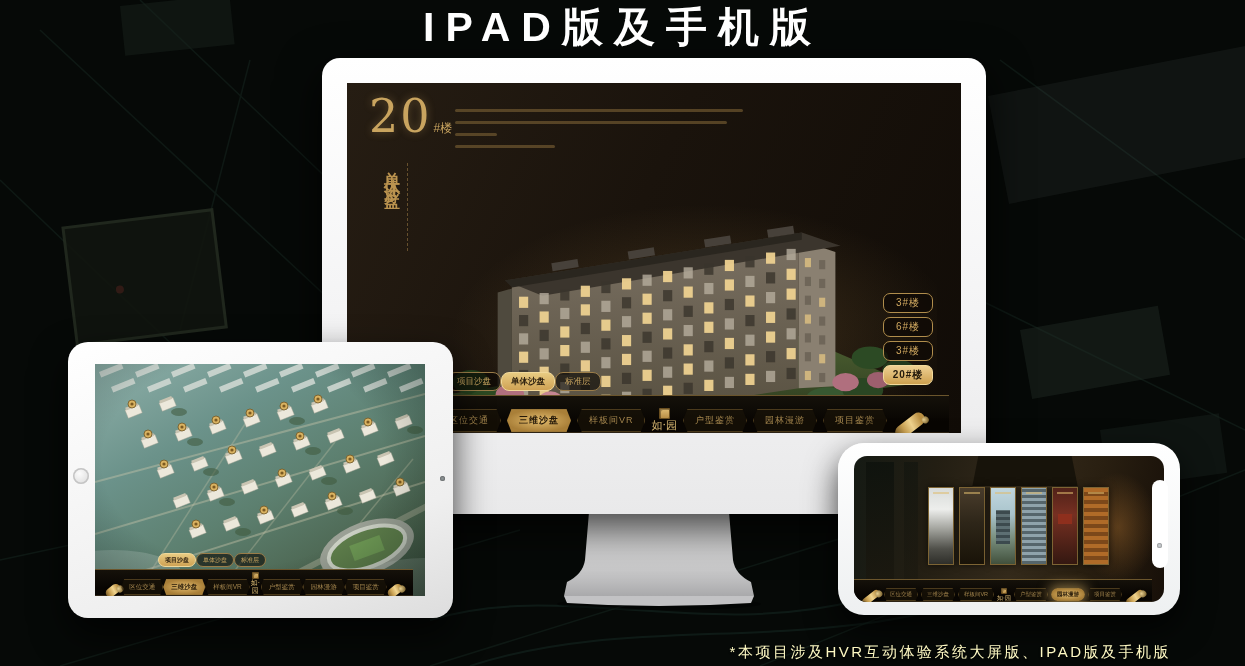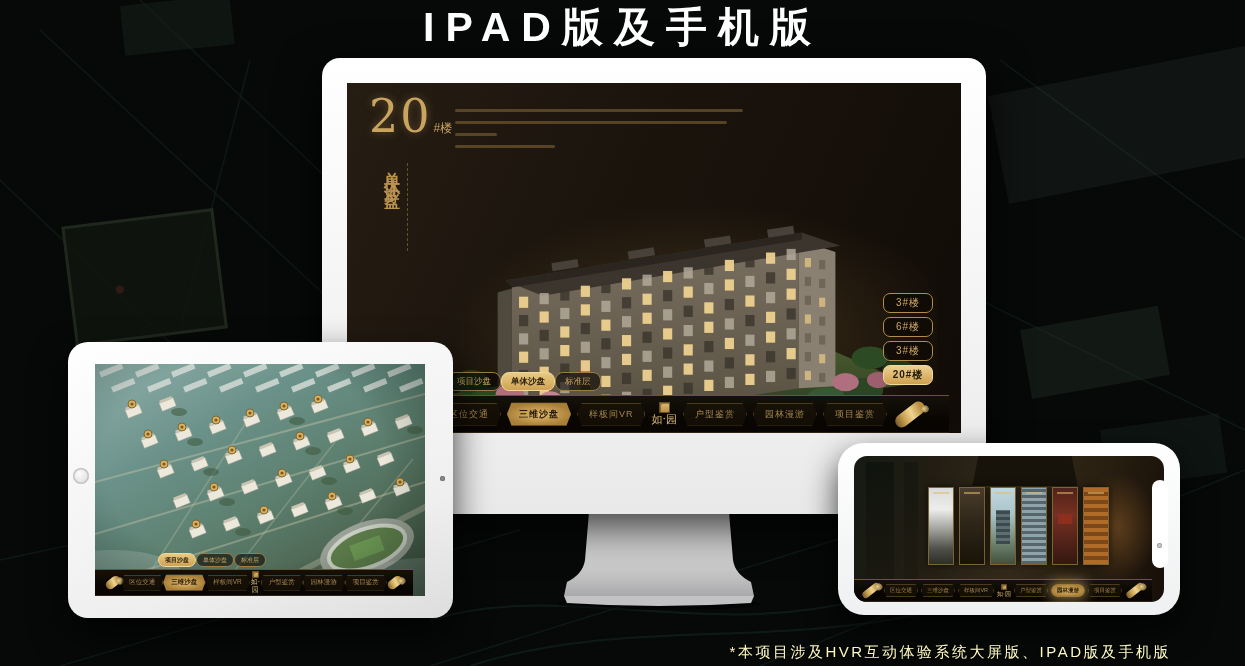--- a/index.html
+++ b/index.html
@@ -39,21 +39,21 @@
   .subtabs{position:absolute;display:flex;gap:0;z-index:4;}
   .subtab{border:1px solid #9a7c48;color:#c8a45f;background:rgba(10,7,3,.6);border-radius:8px;
           text-align:center;white-space:nowrap;cursor:pointer;}
   .subtab.active{background:linear-gradient(#e8cb82,#cfa254);color:#2c1f0e;border-color:#f0d89a;font-weight:bold;}
   .subtabs-md{left:100px;bottom:42px;}
   .subtabs-md .subtab{font-size:8.5px;padding:2.5px 9px;}
   .subtabs-sm{left:63px;bottom:29px;}
   .subtabs-sm .subtab{font-size:6px;padding:1.5px 6px;}
 
   
-  .navbar{position:absolute;left:0;right:12px;bottom:0;display:flex;align-items:center;
+  .navbar{position:absolute;left:0;right:12px;bottom:0;display:flex;align-items:flex-end;
           justify-content:space-between;box-sizing:border-box;z-index:4;
           background:linear-gradient(#15110a,#080502 72%);
           border-top:1px solid #6b552c;border-bottom:1px solid #2e2415;}
   .nav-item{position:relative;color:#a3854d;background:rgba(30,22,10,.55);
             border:1px solid rgba(140,110,55,.45);text-align:center;white-space:nowrap;cursor:pointer;
             clip-path:polygon(7% 0,93% 0,100% 50%,93% 100%,7% 100%,0 50%);}
   .nav-item.active{background:radial-gradient(ellipse at center,#e2bb6d 0%,#a97f38 75%);
             color:#241808;font-weight:bold;box-shadow:0 0 12px 3px rgba(226,187,109,.55);}
   .nav-logo{text-align:center;color:#d8b872;line-height:1.05;}
   .nav-logo .seal{margin:0 auto 1px;background:linear-gradient(#e3c077,#b58a41);border-radius:2px;

